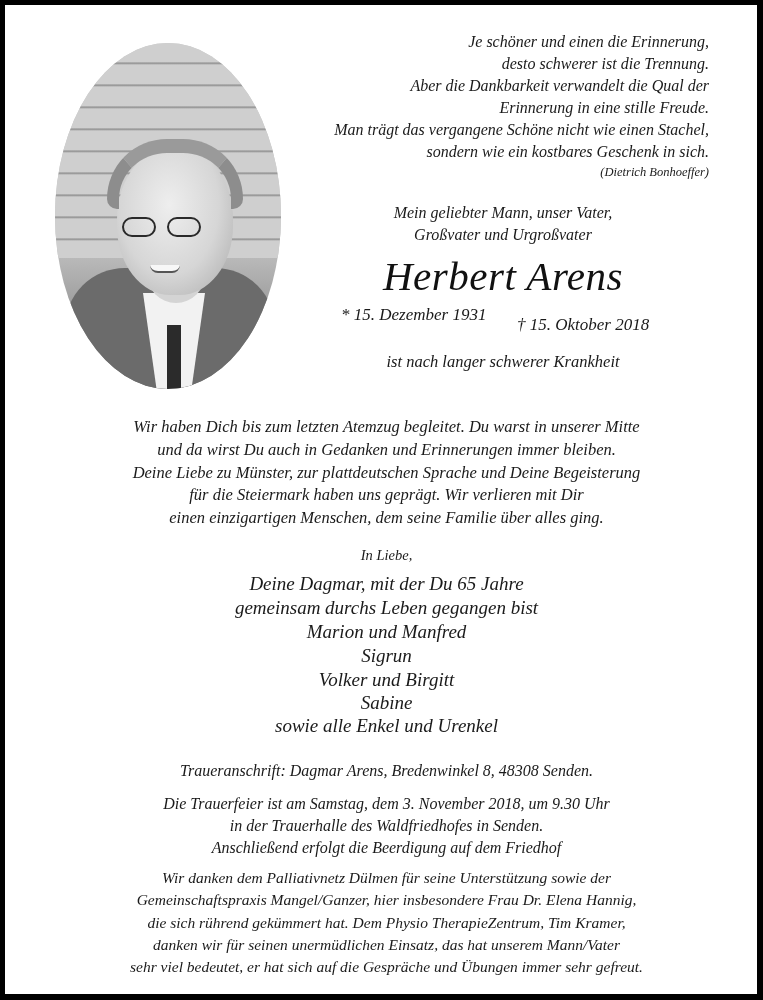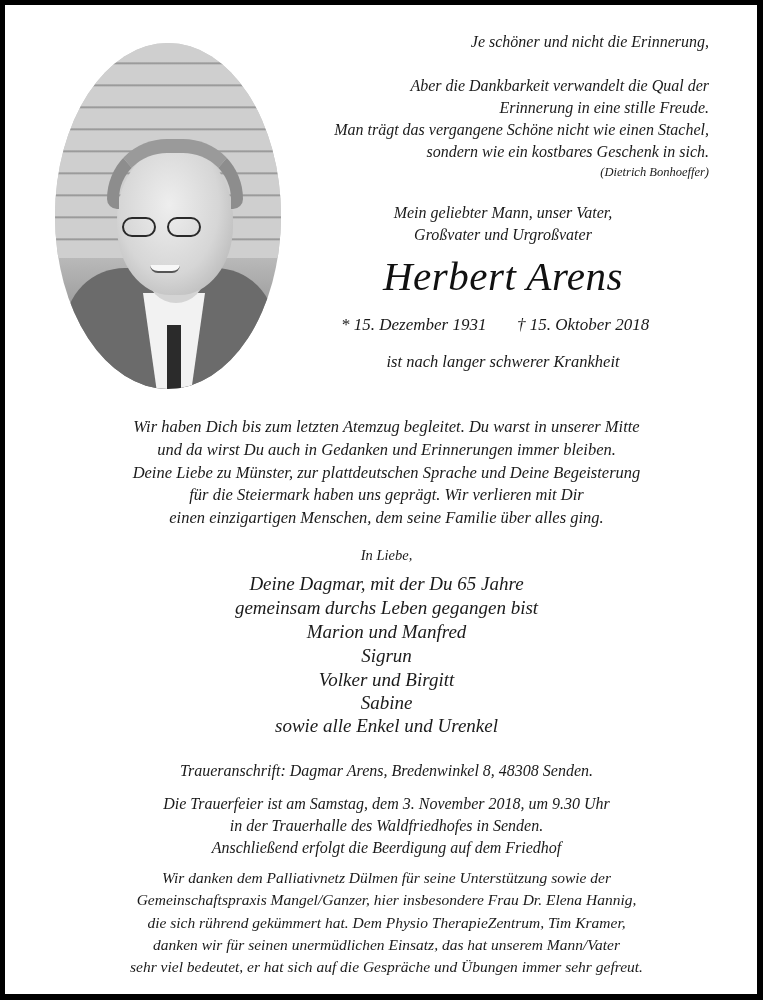--- a/index.html
+++ b/index.html
@@ -81,33 +81,34 @@
     <div class="shirt"></div>
     <div class="tie"></div>
     <div class="neck"></div>
     <div class="head"></div>
     <div class="hair"></div>
     <div class="glasses-l"></div>
     <div class="glasses-r"></div>
     <div class="mouth"></div>
   </div>
 
-  <div class="line it quote" style="top:28px;">Je schöner und nicht die Erinnerung,</div>
+  <div class="line it quote" style="top:28px;">Je schöner und einen die Erinnerung,</div>
+  <div class="line it quote" style="top:50px;">desto schwerer ist die Trennung.</div>
   <div class="line it quote" style="top:94px;">Erinnerung in eine stille Freude.</div>
   <div class="line it quote" style="top:72px;">Aber die Dankbarkeit verwandelt die Qual der</div>
   <div class="line it quote" style="top:116px;">Man trägt das vergangene Schöne nicht wie einen Stachel,</div>
   <div class="line it quote" style="top:138px;">sondern wie ein kostbares Geschenk in sich.</div>
   <div class="line it quote-attr" style="top:160px;">(Dietrich Bonhoeffer)</div>
 
   <div class="line it intro center" style="top:199px;">Mein geliebter Mann, unser Vater,</div>
   <div class="line it intro center" style="top:221px;">Großvater und Urgroßvater</div>
 
   <div class="line it name center" style="top:247px;">Herbert Arens</div>
 
-  <div class="line it dates" style="top:310px; left:336px;">* 15. Dezember 1931</div>
+  <div class="line it dates" style="top:300px; left:336px;">* 15. Dezember 1931</div>
   <div class="line it dates" style="top:310px; left:512px;">† 15. Oktober 2018</div>
 
   <div class="line it passed center" style="top:347px;">ist nach langer schwerer Krankheit</div>
 
   <div class="line it body-text center" style="top:412px;">Wir haben Dich bis zum letzten Atemzug begleitet. Du warst in unserer Mitte</div>
   <div class="line it body-text center" style="top:435px;">und da wirst Du auch in Gedanken und Erinnerungen immer bleiben.</div>
   <div class="line it body-text center" style="top:458px;">Deine Liebe zu Münster, zur plattdeutschen Sprache und Deine Begeisterung</div>
   <div class="line it body-text center" style="top:480px;">für die Steiermark haben uns geprägt. Wir verlieren mit Dir</div>
   <div class="line it body-text center" style="top:503px;">einen einzigartigen Menschen, dem seine Familie über alles ging.</div>
 

